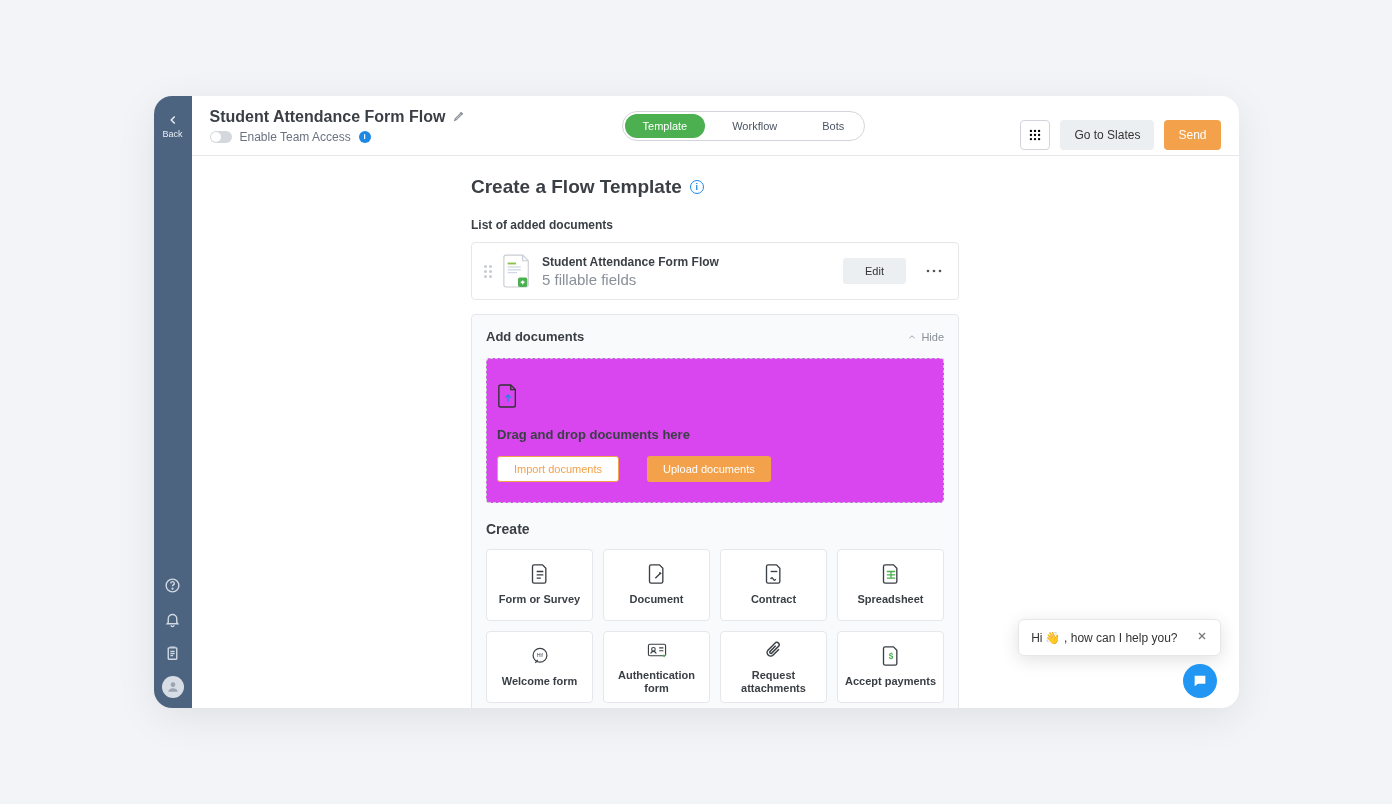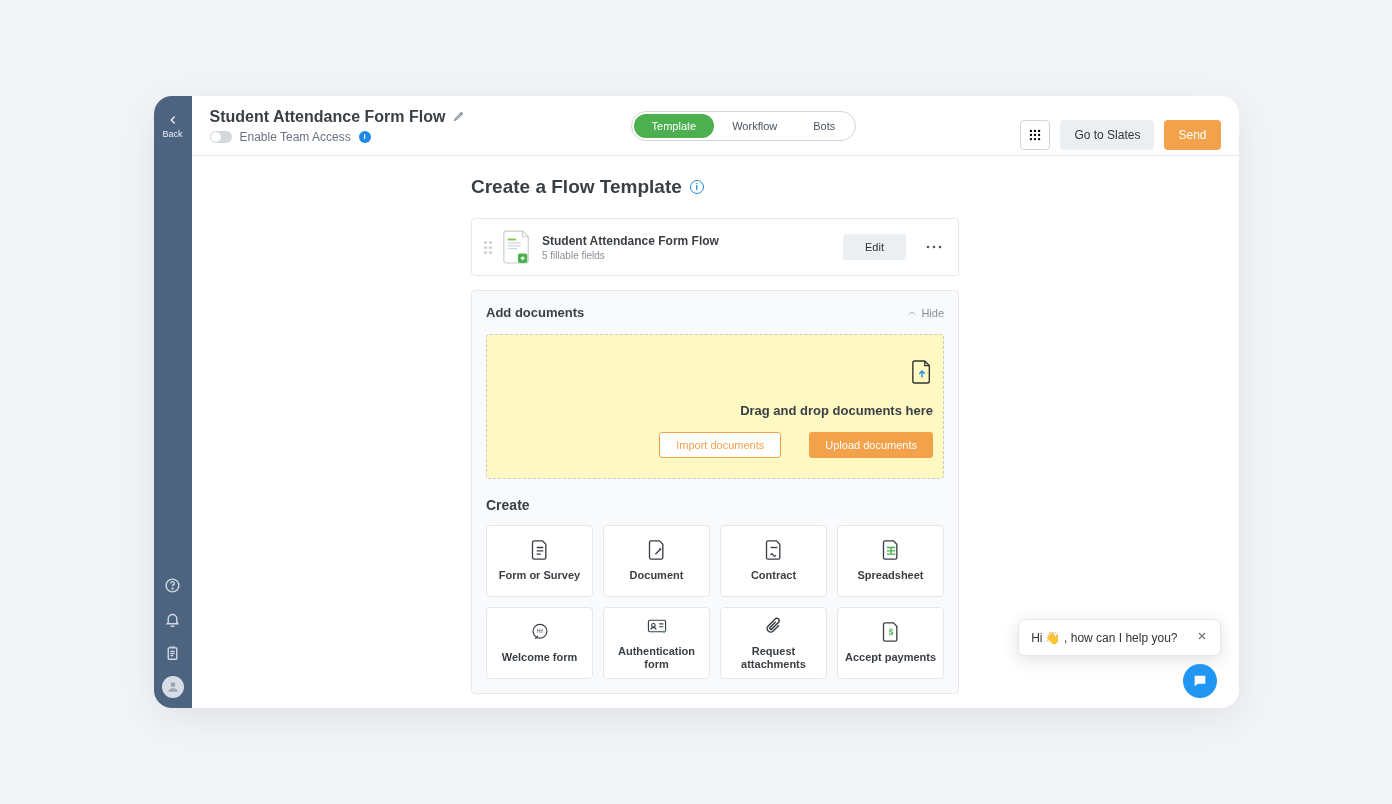--- a/index.html
+++ b/index.html
@@ -18,51 +18,51 @@
 .title-area { display: flex; flex-direction: column; gap: 4px; }
 .title-row { display: flex; align-items: center; gap: 8px; }
 .page-title { font-size: 16px; font-weight: 600; color: #3a3f45; }
 .edit-title-icon { color: #8a9099; cursor: pointer; }
 .edit-title-icon svg { width: 13px; height: 13px; }
 .team-row { display: flex; align-items: center; gap: 8px; }
 .toggle { width: 22px; height: 12px; background: #d4d8dd; border-radius: 7px; position: relative; cursor: pointer; }
 .toggle::after { content: ""; position: absolute; left: 1px; top: 1px; width: 10px; height: 10px; background: #fff; border-radius: 50%; }
 .team-label { font-size: 12px; color: #6b7280; }
 .info-dot { width: 12px; height: 12px; border-radius: 50%; background: #1e88e5; color: #fff; font-size: 8px; display: flex; align-items: center; justify-content: center; font-weight: 700; cursor: pointer; }
-.tabs { margin-left: auto; margin-right: auto; display: flex; border: 1px solid #d1d5db; border-radius: 16px; padding: 2px; height: 30px; align-items: center; }
+.tabs { margin-left: auto; margin-right: auto; display: flex; border: 1px solid #d1d5db; border-radius: 16px; padding: 2px; height: 30px; align-items: center; gap: 9px; }
 .tab { padding: 0 18px; font-size: 11px; color: #4b5563; height: 24px; display: flex; align-items: center; border-radius: 13px; cursor: pointer; }
 .tab.active { background: #4caf50; color: #fff; font-weight: 500; }
 .header-actions { display: flex; align-items: center; gap: 10px; margin-top: 18px; }
 .icon-btn { width: 30px; height: 30px; border: 1px solid #d1d5db; border-radius: 4px; display: flex; align-items: center; justify-content: center; cursor: pointer; background:#fff; }
 .icon-btn svg { width: 14px; height: 14px; }
 .btn { height: 30px; padding: 0 14px; border-radius: 4px; font-size: 12px; display: flex; align-items: center; justify-content: center; cursor: pointer; border: none; }
 .btn-secondary { background: #eceff1; color: #333; }
 .btn-primary { background: #f3a14a; color: #fff; font-weight: 500; }
 .content { flex: 1; overflow: auto; padding: 20px 0 0; display: flex; justify-content: center; }
 .content-inner { width: 488px; }
 .section-heading { font-size: 19px; font-weight: 700; color: #3a3f45; display: flex; align-items: center; gap: 8px; margin-bottom: 20px; }
 .section-heading .info-circle { width: 14px; height: 14px; border: 1.5px solid #1e88e5; border-radius: 50%; color: #1e88e5; font-size: 9px; display: flex; align-items: center; justify-content: center; font-weight: 700; cursor:pointer; }
 .sub-label { font-size: 12px; font-weight: 600; color: #3a3f45; margin-bottom: 10px; }
 .doc-card { border: 1px solid #e5e7eb; border-radius: 4px; padding: 10px 12px; display: flex; align-items: center; gap: 10px; margin-bottom: 14px; }
 .drag-dots { display: grid; grid-template-columns: repeat(2, 3px); grid-template-rows: repeat(3, 3px); gap: 2px; cursor: grab; }
 .drag-dots span { width: 3px; height: 3px; background: #c7ccd1; border-radius: 50%; }
 .doc-icon { width: 30px; height: 36px; position: relative; }
 .doc-icon svg { width: 100%; height: 100%; }
 .doc-meta { display: flex; flex-direction: column; gap: 2px; flex: 1; }
 .doc-name { font-size: 12px; font-weight: 600; color: #3a3f45; }
-.doc-sub { font-size: 10px; color: #8a9099; }
+.doc-sub { font-size: 15px; color: #8a9099; }
 .btn-edit { height: 26px; padding: 0 22px; background: #eceff1; border-radius: 3px; font-size: 11px; color: #333; cursor: pointer; border:none; }
 .more-btn { width: 24px; height: 24px; display: flex; align-items: center; justify-content: center; cursor: pointer; color: #555; margin-left: 6px; }
 .more-btn svg { width: 16px; height: 4px; }
 .panel { border: 1px solid #e5e7eb; border-radius: 4px; background: #f9fafb; padding: 14px; }
 .panel-head { display: flex; align-items: center; justify-content: space-between; margin-bottom: 14px; }
 .panel-title { font-size: 13px; font-weight: 600; color: #3a3f45; }
 .hide-link { font-size: 11px; color: #8a9099; display: flex; align-items: center; gap: 4px; cursor: pointer; }
 .hide-link svg { width: 10px; height: 10px; }
-.dropzone { border: 1px dashed #c7ccd1; border-radius: 4px; background: #fef9c3; padding: 24px 10px 20px; display: flex; flex-direction: column; align-items: flex-end; gap: 14px; margin-bottom: 18px; }
+.dropzone { border: 1px dashed #c7ccd1; border-radius: 4px; background: #d946ef; padding: 24px 10px 20px; display: flex; flex-direction: column; align-items: flex-start; gap: 14px; margin-bottom: 18px; }
 .dz-icon svg { width: 22px; height: 26px; }
 .dz-text { font-size: 13px; font-weight: 600; color: #3a3f45; }
 .dz-buttons { display: flex; gap: 28px; }
 .btn-outline { height: 26px; padding: 0 16px; border: 1px solid #f3a14a; background: #fff; color: #f3a14a; font-size: 11px; border-radius: 3px; cursor: pointer; }
 .btn-orange { height: 26px; padding: 0 16px; background: #f3a14a; color: #fff; font-size: 11px; border-radius: 3px; cursor: pointer; border:none; }
 .create-title { font-size: 14px; font-weight: 600; color: #3a3f45; margin-bottom: 12px; }
 .create-grid { display: grid; grid-template-columns: repeat(4, 1fr); gap: 10px; }
 .create-card { border: 1px solid #e5e7eb; border-radius: 4px; background: #fff; height: 72px; display: flex; flex-direction: column; align-items: center; justify-content: center; gap: 8px; cursor: pointer; padding: 6px 4px; }
 .create-card svg { width: 20px; height: 22px; color: #3a3f45; }
 .create-label { font-size: 11px; font-weight: 600; color: #3a3f45; text-align: center; line-height: 1.2; }
@@ -157,20 +157,21 @@
       </div>
     </div>
 
     <div class="content">
       <div class="content-inner">
         <div class="section-heading">
           <span>Create a Flow Template</span>
           <span class="info-circle">i</span>
         </div>
 
+        <div class="sub-label">List of added documents</div>
 
         <div class="doc-card">
           <div class="drag-dots">
               <span></span>
               <span></span>
               <span></span>
               <span></span>
               <span></span>
               <span></span>
             </div>

